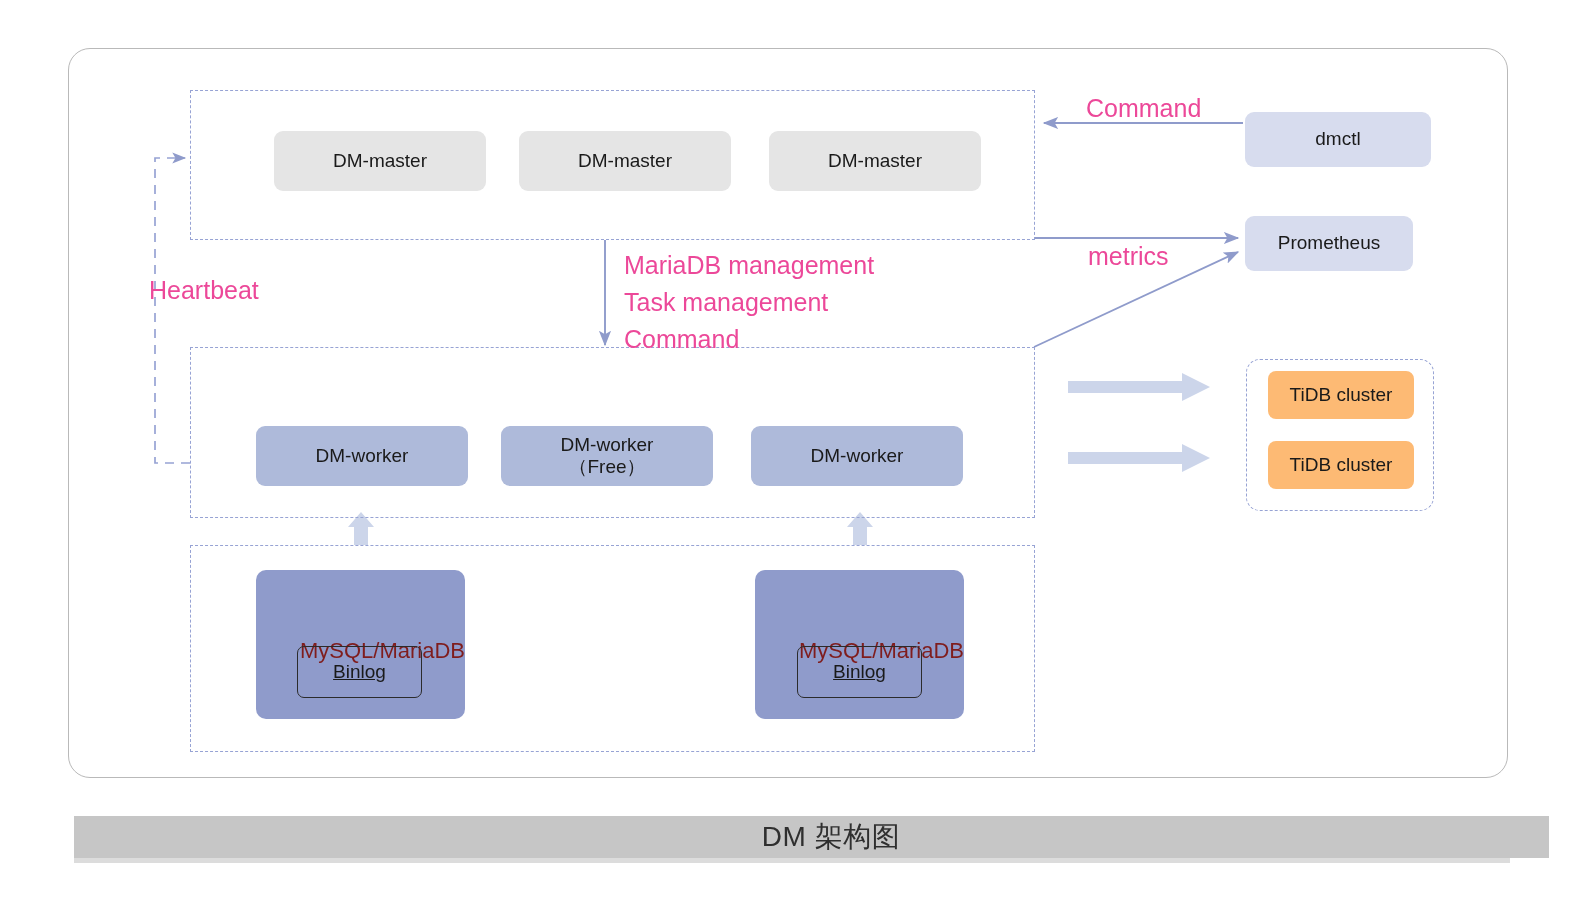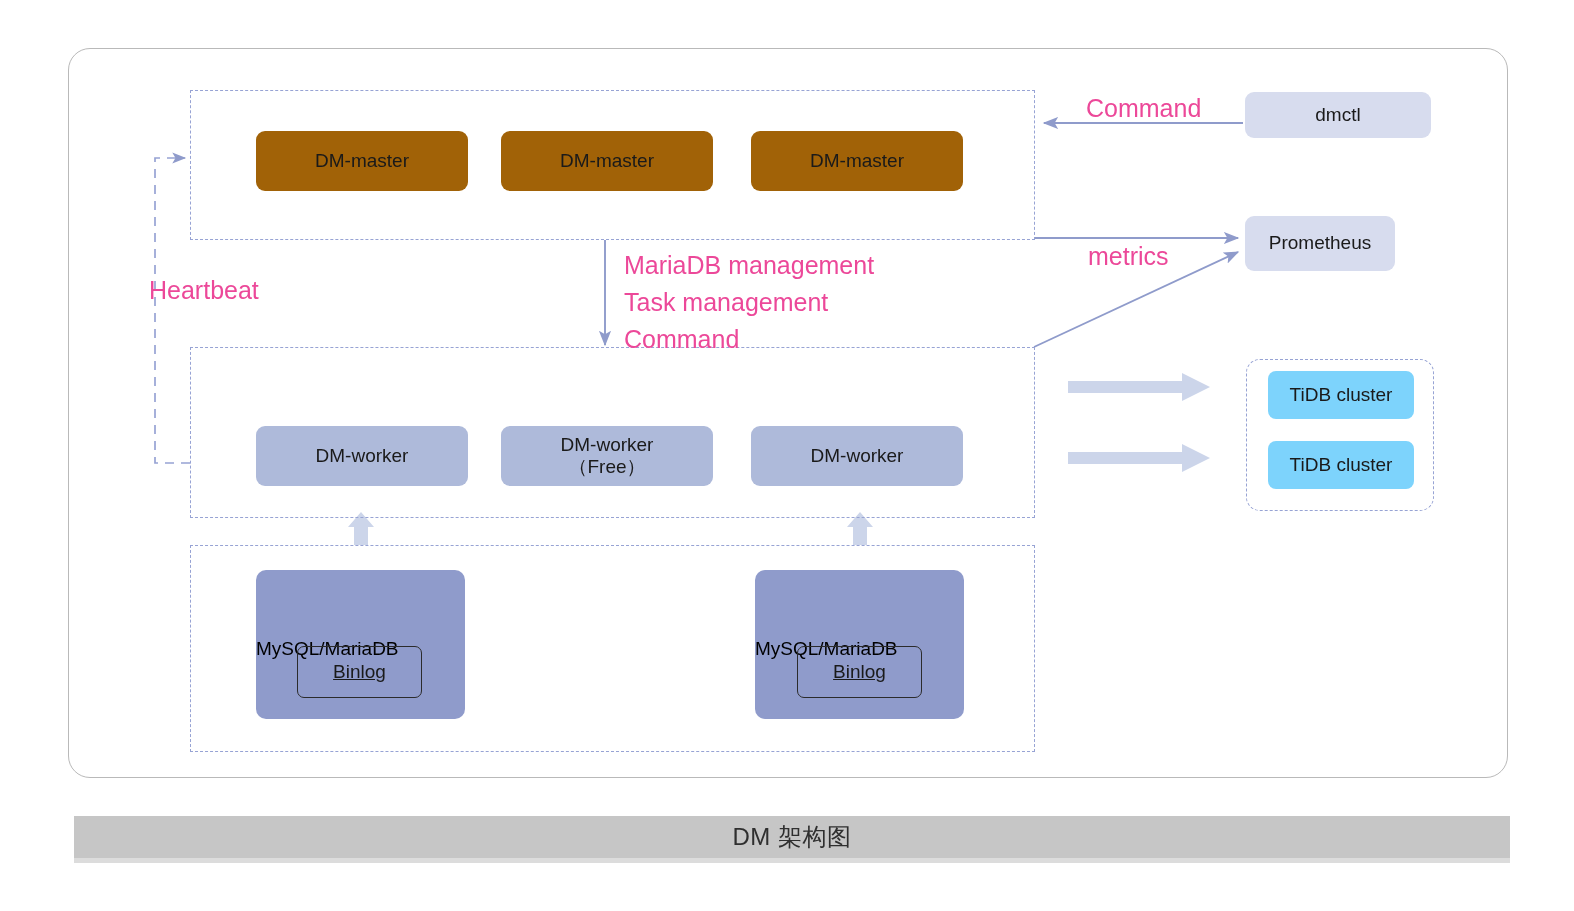--- a/index.html
+++ b/index.html
@@ -50,35 +50,35 @@
     display: flex;
     align-items: center;
     justify-content: center;
     text-align: center;
     color: #1a1a1a;
     font-size: 19px;
     line-height: 1.18;
     border-radius: 9px;
     white-space: pre-line;
   }
-  .node-master { background: #a16207; }
+  .node-master { background: #e5e5e5; margin-left: 18px; }
   .node-worker { background: #aebada; }
   .node-tool   { background: #d7dcee; }
-  .node-tidb   { background: #7dd3fc; border-radius: 8px; }
+  .node-tidb   { background: #fdba74; border-radius: 8px; }
   .node-mysql  {
     background: #8f9bcb;
     border-radius: 10px;
     display: block;
     padding-top: 46px;
   }
   .mysql-label {
     display: block;
-    text-align: left;
-    font-size: 19px;
-    color: #000000;
+    text-align: right;
+    font-size: 22px;
+    color: #7f1d1d;
   }
   .binlog-box {
     position: absolute;
     box-sizing: border-box;
     border: 1.8px solid #2b2b2b;
     border-radius: 7px;
     background: transparent;
     display: flex;
     align-items: center;
     justify-content: center;
@@ -111,22 +111,23 @@
     position: absolute;
     left: 74px;
     top: 816px;
     width: 1436px;
     height: 42px;
     background: #c6c6c6;
     display: flex;
     align-items: center;
     justify-content: center;
     color: #2f2f2f;
-    font-size: 24px;
+    font-size: 28px;
     letter-spacing: 0.5px;
+    padding-left: 39px;
   }
   .caption-underline {
     position: absolute;
     left: 74px;
     top: 858px;
     width: 1436px;
     height: 5px;
     background: #dcdcdc;
   }
 </style>
@@ -200,23 +201,23 @@
   <div class="node node-mysql" style="left:256px; top:570px; width:209px; height:149px;">
     <span class="mysql-label">MySQL/MariaDB</span>
   </div>
   <div class="binlog-box" style="left:297px; top:646px; width:125px; height:52px;">Binlog</div>
 
   <div class="node node-mysql" style="left:755px; top:570px; width:209px; height:149px;">
     <span class="mysql-label">MySQL/MariaDB</span>
   </div>
   <div class="binlog-box" style="left:797px; top:646px; width:125px; height:52px;">Binlog</div>
 
-  <div class="node node-tool" style="left:1245px; top:92px; width:186px; height:46px;">dmctl</div>
-
-  <div class="node node-tool" style="left:1245px; top:216px; width:150px; height:55px;">Prometheus</div>
+  <div class="node node-tool" style="left:1245px; top:112px; width:186px; height:55px;">dmctl</div>
+
+  <div class="node node-tool" style="left:1245px; top:216px; width:168px; height:55px;">Prometheus</div>
 
   <div class="dashed-group rounded" style="left:1246px; top:359px; width:188px; height:152px;"></div>
 
   <div class="node node-tidb" style="left:1268px; top:371px; width:146px; height:48px;">TiDB cluster</div>
   <div class="node node-tidb" style="left:1268px; top:441px; width:146px; height:48px;">TiDB cluster</div>
 
   <div class="label" style="left:1086px; top:90px;">Command</div>
 
   <div class="label" style="left:1088px; top:238px;">metrics</div>
 

